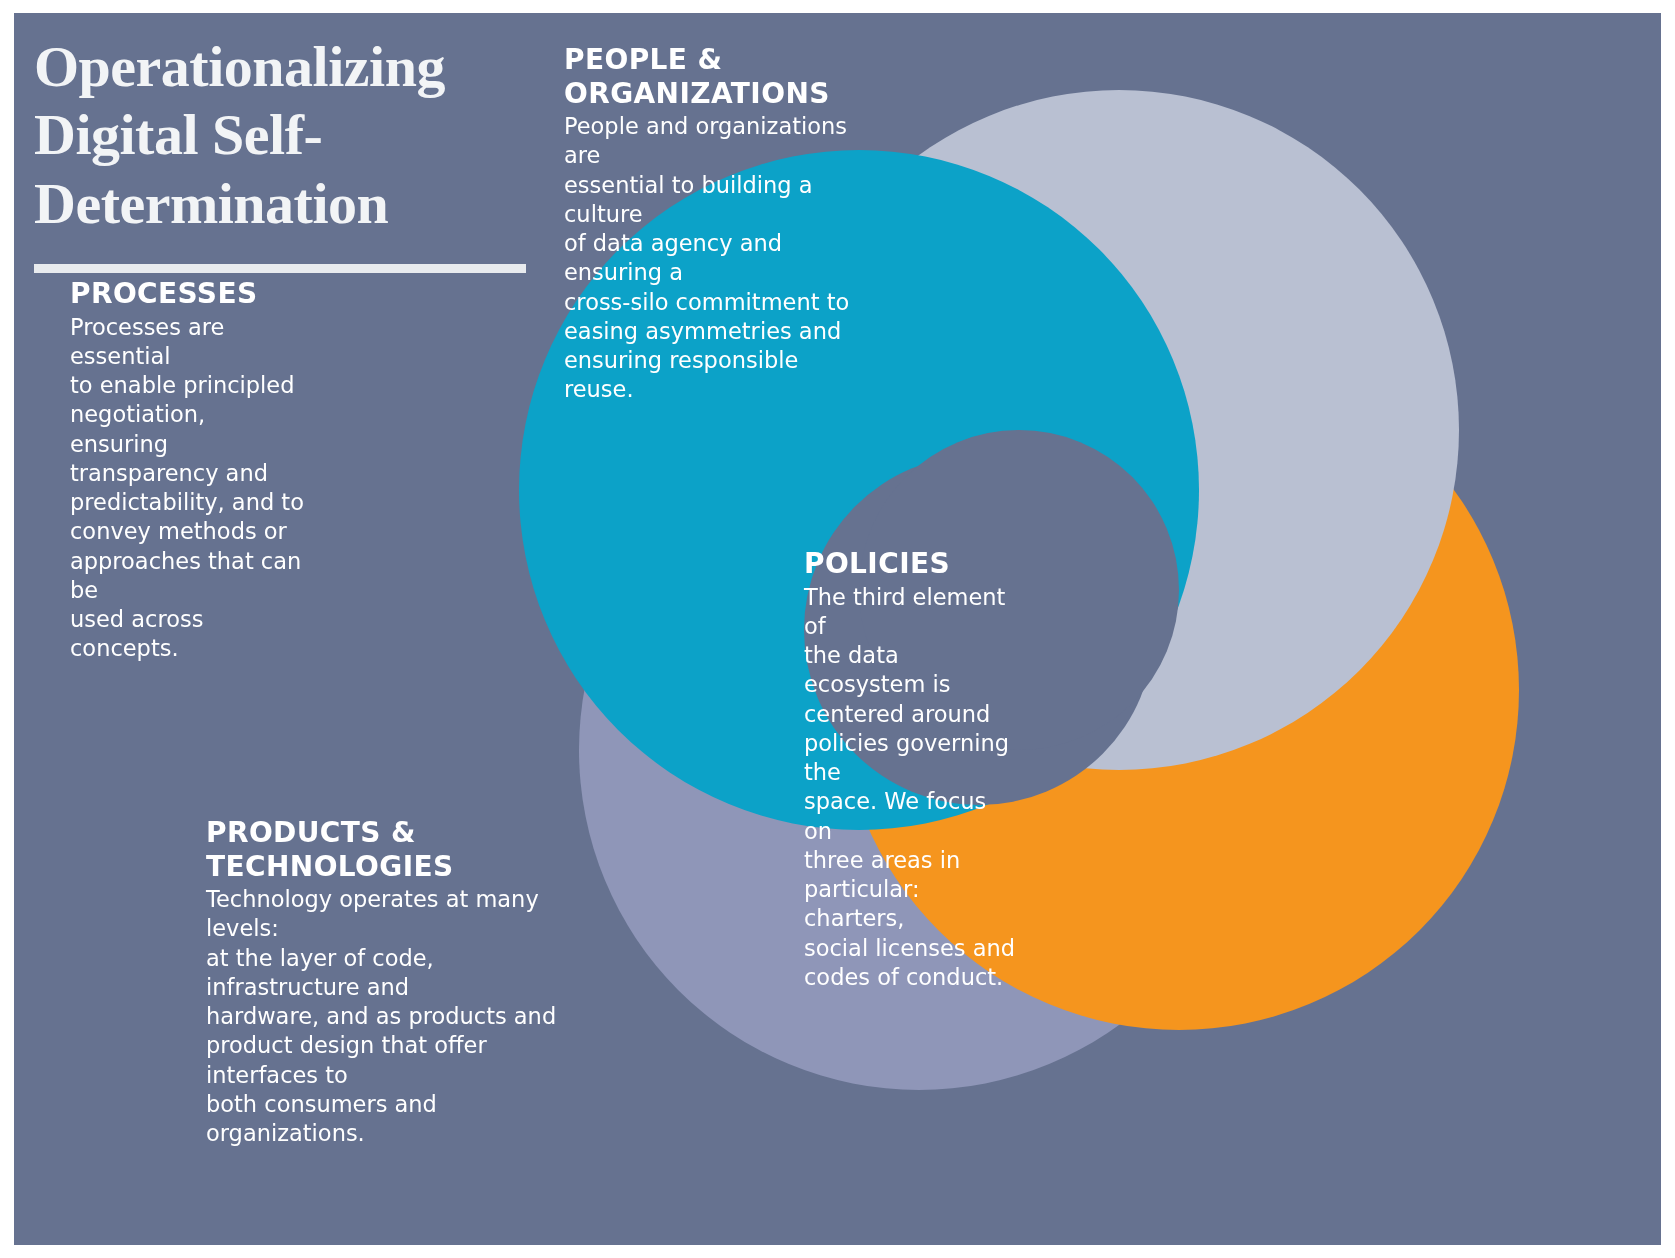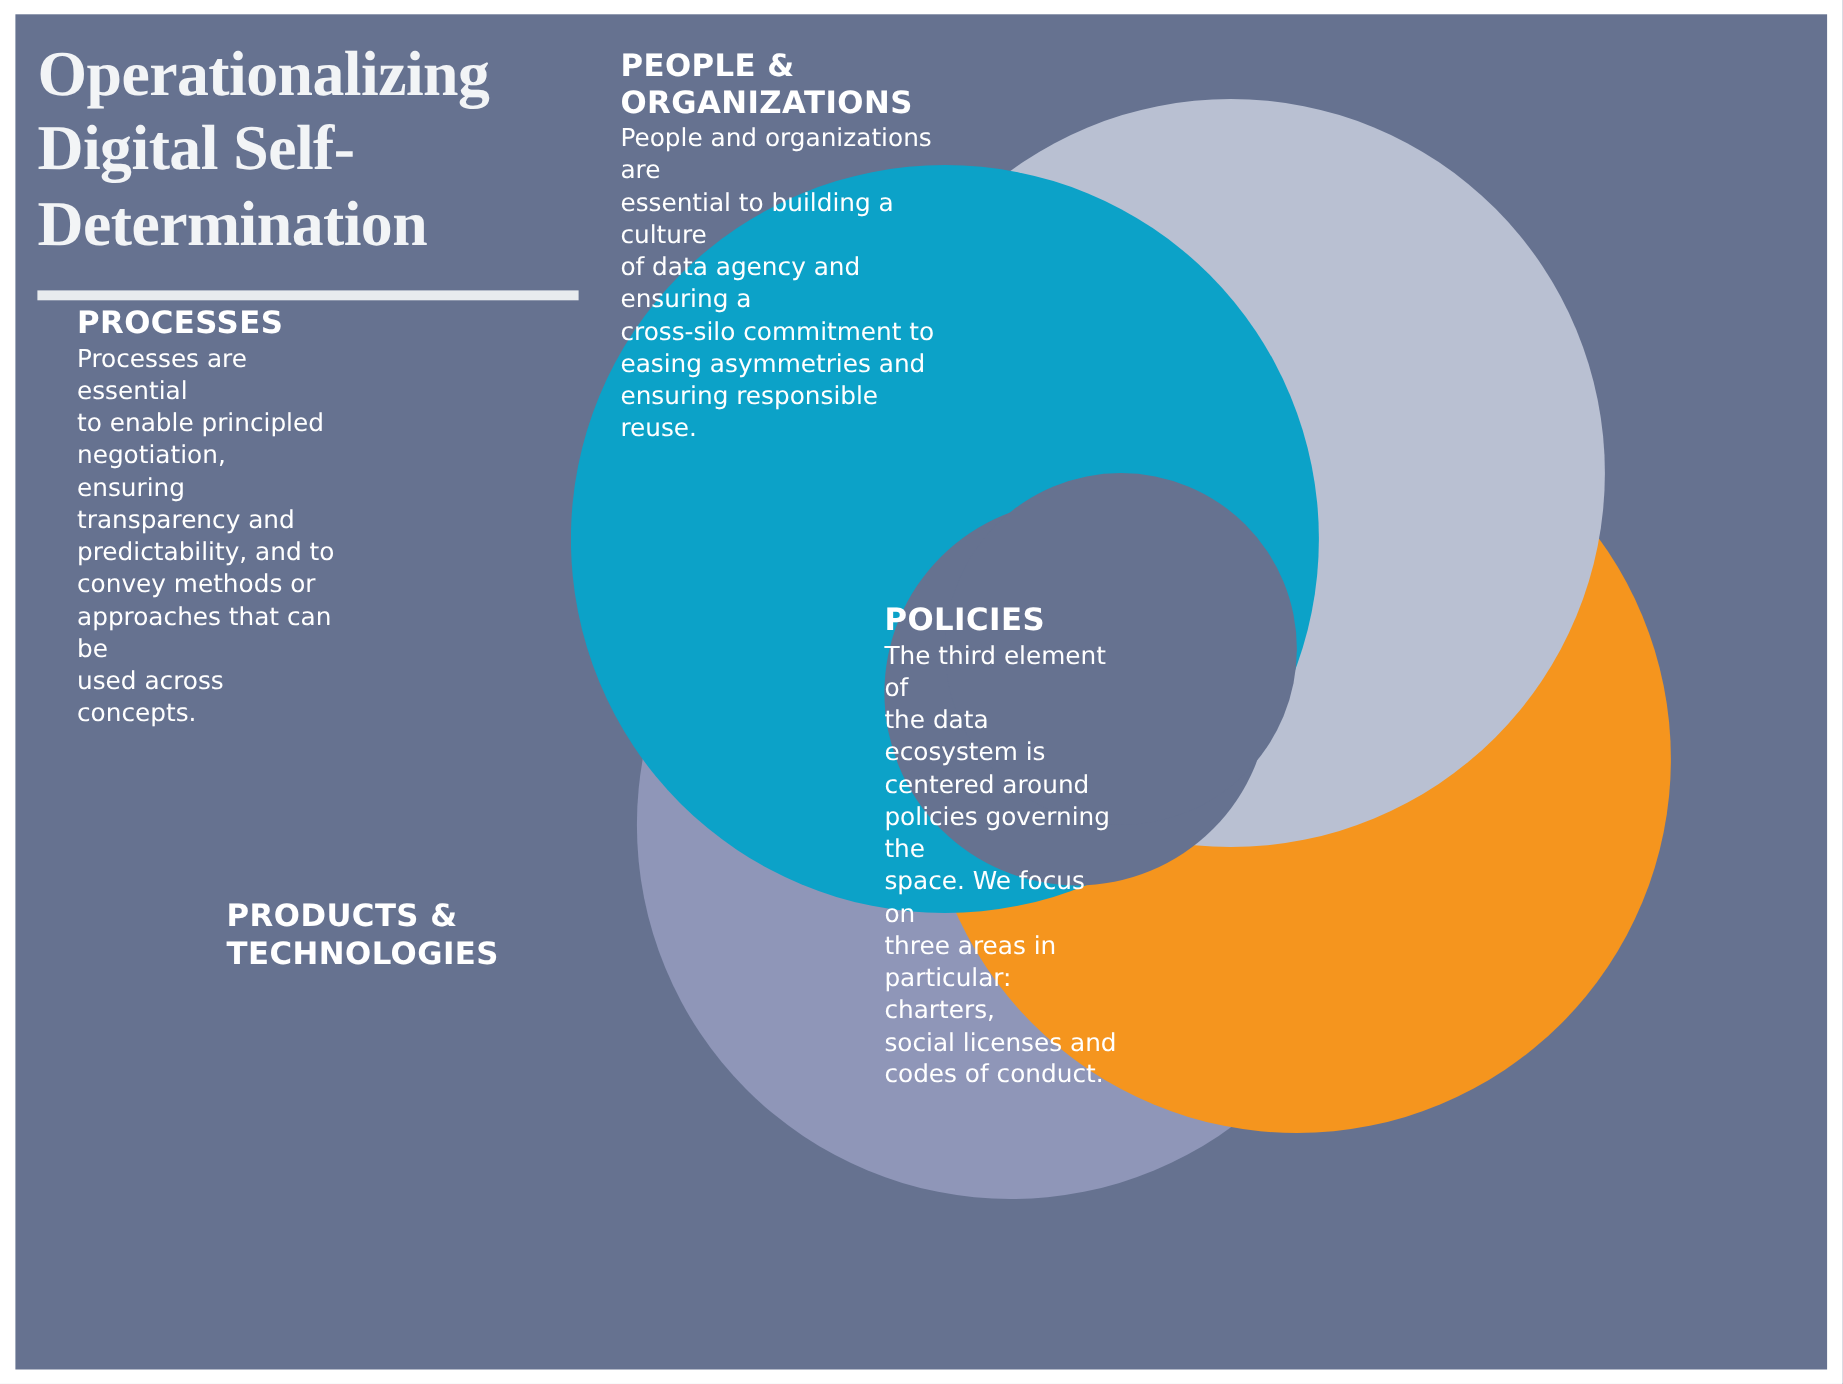--- a/index.html
+++ b/index.html
@@ -165,15 +165,20 @@
 space. We focus on
 three areas in
 particular: charters,
 social licenses and
 codes of conduct.</p>
   </div>
 
   <div class="seg-text" id="seg-products">
     <p class="seg-title">PRODUCTS &amp;
 TECHNOLOGIES</p>
+    <p class="seg-body">Technology operates at many levels:
+at the layer of code, infrastructure and
+hardware, and as products and
+product design that offer interfaces to
+both consumers and organizations.</p>
   </div>
 
 </div>
 
 </body></html>

